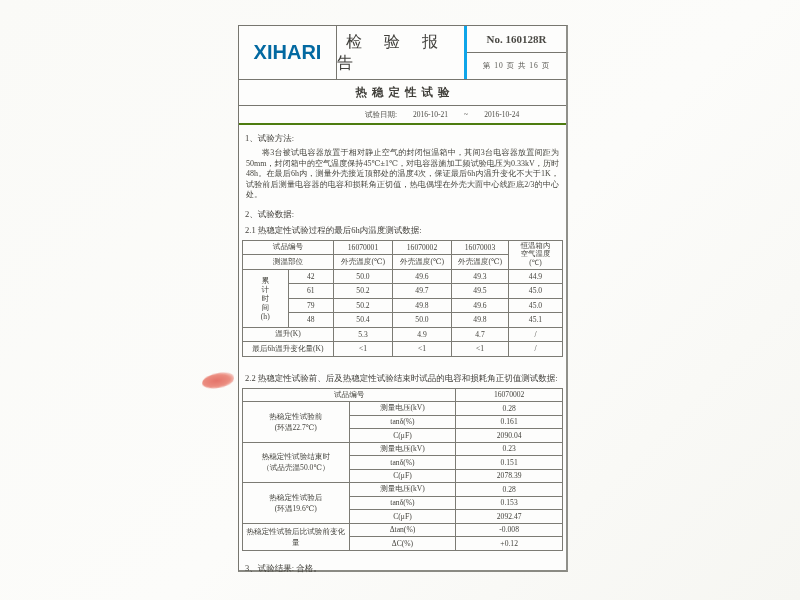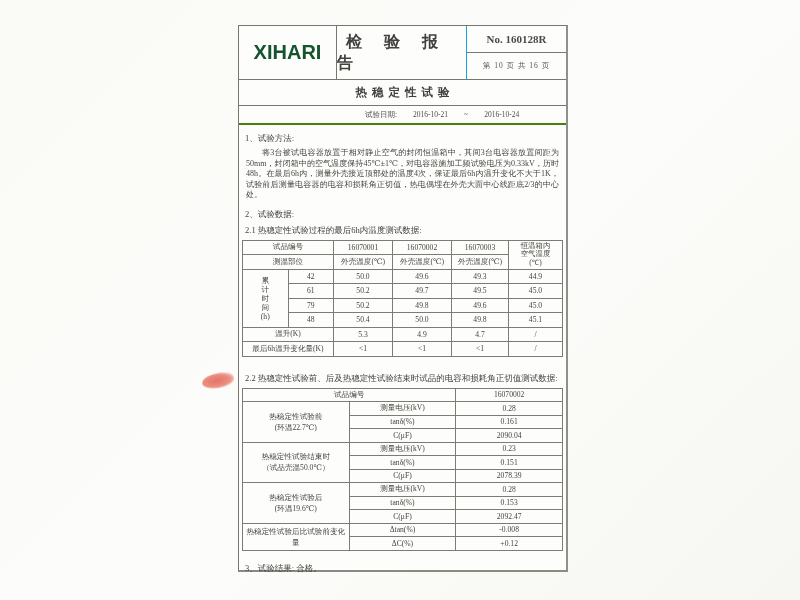--- a/index.html
+++ b/index.html
@@ -5,23 +5,23 @@
   html,body{margin:0;padding:0;}
   body{width:800px;height:600px;background:#f7f7f4;font-family:"Liberation Serif","DejaVu Serif",serif;color:#3f3e3a;}
   .canvas{position:relative;width:800px;height:600px;background:linear-gradient(135deg,#fafaf7 0%,#fcfcfa 55%,#f6f6f2 100%);overflow:hidden;}
   .sheet{position:absolute;left:238px;top:25px;width:330px;height:547px;background:#fdfdfc;
          border:1px solid #77766f;border-bottom:2px solid #8a8a83;border-right:2px solid #90908a;
          box-sizing:border-box;}
   
   .hdr{display:flex;height:53px;border-bottom:1px solid #77766f;}
   .logo-cell{width:97px;display:flex;align-items:center;justify-content:center;
              font-family:"Liberation Sans","DejaVu Sans",sans-serif;font-weight:bold;font-size:20px;
-             letter-spacing:0px;color:#14532d;}
-  .title-cell{flex:1;border-left:1px solid #77766f;border-right:1px solid #0ea5e9;
-              display:flex;align-items:center;justify-content:center;font-weight:bold;font-size:16px;
+             letter-spacing:0px;color:#0369a1;}
+  .title-cell{flex:1;border-left:1px solid #77766f;border-right:3px solid #0ea5e9;
+              display:flex;align-items:center;justify-content:center;font-weight:normal;font-size:16px;
               letter-spacing:9px;text-indent:9px;color:#42413d;}
   .info-cell{width:99px;display:flex;flex-direction:column;}
   .info-no{height:26px;border-bottom:1px solid #77766f;display:flex;align-items:center;justify-content:center;
            font-size:11px;font-weight:bold;color:#4a4944;}
   .info-page{flex:1;display:flex;align-items:center;justify-content:center;font-size:7.5px;color:#55544e;letter-spacing:1px;}
   
   .subject-row{height:25px;border-bottom:1px solid #77766f;display:flex;align-items:center;justify-content:center;
                font-weight:bold;font-size:11.5px;letter-spacing:5px;text-indent:5px;color:#403f3a;}
   .date-row{height:17px;border-bottom:2px solid #4d7c0f;display:flex;align-items:center;font-size:7.5px;color:#4c4b45;}
   .date-row span{margin-right:16px;}

